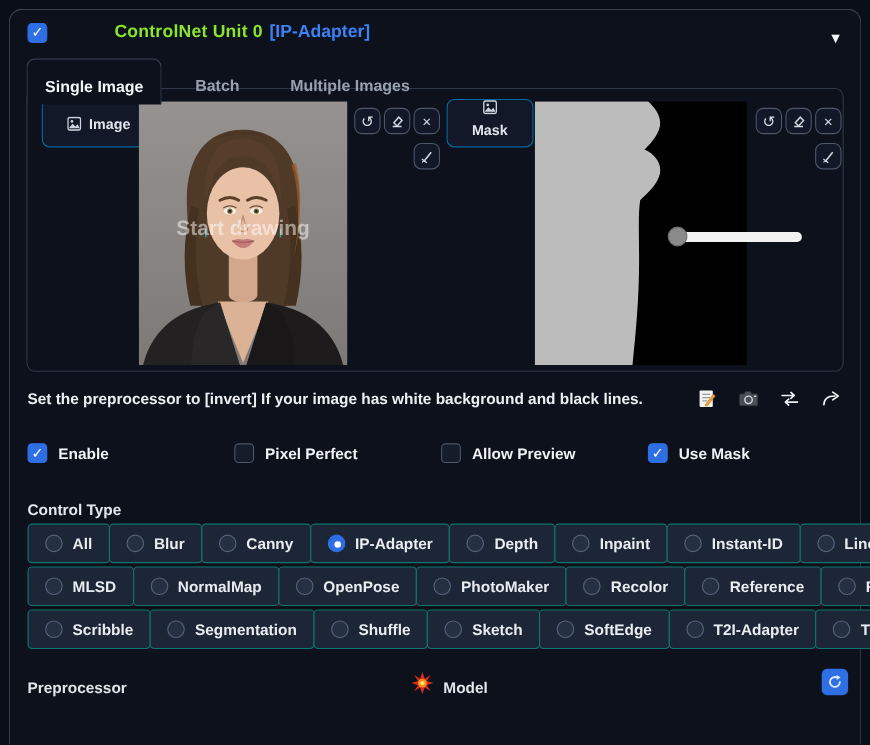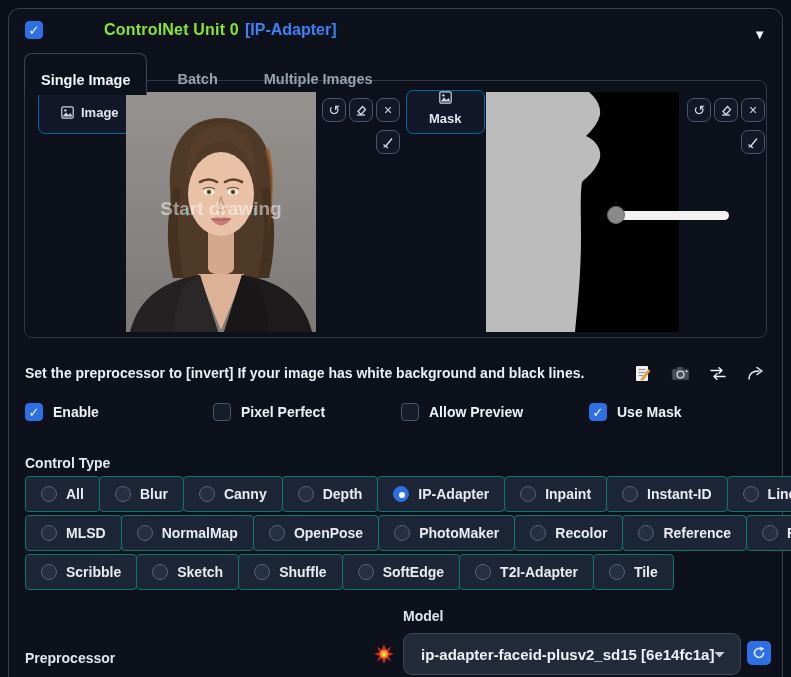--- a/index.html
+++ b/index.html
@@ -33,21 +33,21 @@
     color:rgba(255,255,255,.5); pointer-events:none; }
   .tool-btn { position:absolute; width:24px; height:24px; border:1px solid #4b5668; border-radius:7px;
     background:#121827; color:#d4dae2; display:flex; align-items:center; justify-content:center;
     font-size:14px; line-height:1; cursor:pointer; }
   .slider { position:absolute; left:584px; top:130px; width:120px; height:9px; background:#f2f2f2;
     border-radius:5px; z-index:4; cursor:pointer; }
   .slider .handle { position:absolute; left:-2px; top:-5px; width:18px; height:18px; border-radius:50%;
     background:#8a8a8a; border:1px solid #6e6e6e; cursor:grab; }
 
   
-  .note-row { position:absolute; left:16px; top:346px; width:742px; height:36px; display:flex;
+  .note-row { position:absolute; left:16px; top:335px; width:742px; height:36px; display:flex;
     align-items:center; justify-content:space-between;text-align:right; }
   .note-text { font-size:14px; font-weight:bold; color:#edeff3; }
   .note-icons { display:flex; gap:16px; align-items:center; }
   .nicon { width:22px; height:22px; display:flex; align-items:center; justify-content:center; cursor:pointer; }
 
   
   .options-row { position:absolute; left:16px; top:394px; width:742px; display:grid;
     grid-template-columns:188px 188px 188px auto; }
   .opt { display:flex; align-items:center; gap:10px; cursor:pointer; }
   .cb-label { font-size:14px; font-weight:bold; color:#f0f2f5; }
@@ -265,29 +265,29 @@
         </div>
         <div class="ct-btn">
           <span class="radio"></span>
           <span class="ct-label">Blur</span>
         </div>
         <div class="ct-btn">
           <span class="radio"></span>
           <span class="ct-label">Canny</span>
         </div>
         <div class="ct-btn">
-          <span class="radio"></span>
-          <span class="ct-label">Depth</span>
-        </div>
-        <div class="ct-btn">
           <span class="radio sel"></span>
           <span class="ct-label">IP-Adapter</span>
         </div>
         <div class="ct-btn">
           <span class="radio"></span>
+          <span class="ct-label">Depth</span>
+        </div>
+        <div class="ct-btn">
+          <span class="radio"></span>
           <span class="ct-label">Inpaint</span>
         </div>
         <div class="ct-btn">
           <span class="radio"></span>
           <span class="ct-label">Instant-ID</span>
         </div>
         <div class="ct-btn">
           <span class="radio"></span>
           <span class="ct-label">Lineart</span>
         </div>
@@ -322,25 +322,29 @@
           <span class="ct-label">Revision</span>
         </div>
       </div>
       <div class="ct-row">
         <div class="ct-btn">
           <span class="radio"></span>
           <span class="ct-label">Scribble</span>
         </div>
         <div class="ct-btn">
           <span class="radio"></span>
+          <span class="ct-label">Segmentation</span>
+        </div>
+        <div class="ct-btn">
+          <span class="radio"></span>
+          <span class="ct-label">Shuffle</span>
+        </div>
+        <div class="ct-btn">
+          <span class="radio"></span>
           <span class="ct-label">Sketch</span>
-        </div>
-        <div class="ct-btn">
-          <span class="radio"></span>
-          <span class="ct-label">Shuffle</span>
         </div>
         <div class="ct-btn">
           <span class="radio"></span>
           <span class="ct-label">SoftEdge</span>
         </div>
         <div class="ct-btn">
           <span class="radio"></span>
           <span class="ct-label">T2I-Adapter</span>
         </div>
         <div class="ct-btn">
@@ -356,26 +360,20 @@
     </div>
     <div class="side-icon" style="width:38px;">
       <svg width="22" height="22" viewBox="0 0 22 22">
         <polygon points="11,1 13.2,7 18.5,3.5 15,9 21,11 15,13 18.5,18.5 13.2,15 11,21 8.8,15 3.5,18.5 7,13 1,11 7,9 3.5,3.5 8.8,7" fill="#d92b1c"></polygon>
         <circle cx="11" cy="11" r="4" fill="#ff8c1a"></circle>
         <circle cx="11" cy="11" r="2" fill="#ffe066"></circle>
       </svg>
     </div>
     <div class="sel-col" style="width:338px;">
       <span class="sel-label">Model</span>
-      <div class="select">
-        <span class="select-value">ip-adapter-faceid-plusv2_sd15 [6e14fc1a]</span>
-        <svg width="11" height="7" viewBox="0 0 11 7">
-          <polygon points="0.5,1 10.5,1 5.5,6.5" fill="#c8cfd9"></polygon>
-        </svg>
-      </div>
     </div>
     <div class="side-icon" style="width:36px;">
       <span class="refresh-btn">
         <svg width="14" height="14" viewBox="0 0 14 14">
           <path d="M11.5 7 A4.5 4.5 0 1 1 9.3 3.1" fill="none" stroke="#dce9ff" stroke-width="1.7" stroke-linecap="round"></path>
           <polygon points="8.4,0.6 12.2,2.6 8.8,5.2" fill="#dce9ff"></polygon>
         </svg>
       </span>
     </div>
   </div>

